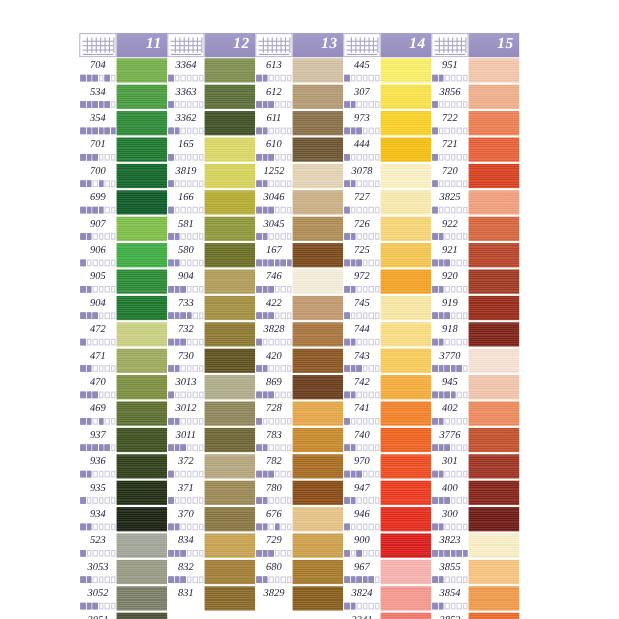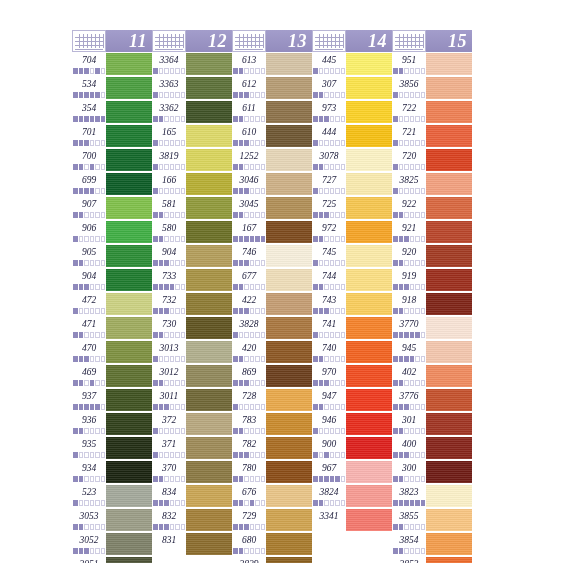--- a/index.html
+++ b/index.html
@@ -50,21 +50,21 @@
     position:absolute;
     background:#a9a5c9;
   }
   .hdr-band{
     flex:1;
     background:#9b95c4;
     background:linear-gradient(180deg,#a39dcb 0%, #938cbd 100%);
     color:#ffffff;
     font-style:italic;
     font-weight:bold;
-    font-size:18px;
+    font-size:14px;
     line-height:22px;
     text-align:right;
     padding-right:5px;
     box-sizing:border-box;
     letter-spacing:0.5px;
     font-family:"Liberation Serif", serif;
   }
   
   .rows{display:flex;flex-direction:column;}
   .row{
@@ -1000,36 +1000,20 @@
                 <i></i>
                 <i></i>
               </div>
             </div>
             <div class="swatch-cell">
               <div class="swatch" style="background: rgb(246, 238, 219);"></div>
             </div>
           </div>
           <div class="row">
             <div class="label-cell">
-              <div class="code">677</div>
-              <div class="symbol">
-                <i class="on"></i>
-                <i class="on"></i>
-                <i></i>
-                <i></i>
-                <i></i>
-                <i></i>
-              </div>
-            </div>
-            <div class="swatch-cell">
-              <div class="swatch" style="background: rgb(238, 221, 184);"></div>
-            </div>
-          </div>
-          <div class="row">
-            <div class="label-cell">
               <div class="code">422</div>
               <div class="symbol">
                 <i class="on"></i>
                 <i class="on"></i>
                 <i class="on"></i>
                 <i></i>
                 <i></i>
                 <i></i>
               </div>
             </div>
@@ -1316,20 +1300,36 @@
                 <i></i>
                 <i></i>
               </div>
             </div>
             <div class="swatch-cell">
               <div class="swatch" style="background: rgb(249, 234, 174);"></div>
             </div>
           </div>
           <div class="row">
             <div class="label-cell">
+              <div class="code">726</div>
+              <div class="symbol">
+                <i class="on"></i>
+                <i class="on"></i>
+                <i></i>
+                <i></i>
+                <i></i>
+                <i></i>
+              </div>
+            </div>
+            <div class="swatch-cell">
+              <div class="swatch" style="background: rgb(248, 215, 119);"></div>
+            </div>
+          </div>
+          <div class="row">
+            <div class="label-cell">
               <div class="code">725</div>
               <div class="symbol">
                 <i class="on"></i>
                 <i class="on"></i>
                 <i class="on"></i>
                 <i></i>
                 <i></i>
                 <i></i>
               </div>
             </div>
@@ -1392,20 +1392,36 @@
                 <i class="on"></i>
                 <i class="on"></i>
                 <i class="on"></i>
                 <i></i>
                 <i></i>
                 <i></i>
               </div>
             </div>
             <div class="swatch-cell">
               <div class="swatch" style="background: rgb(249, 205, 92);"></div>
+            </div>
+          </div>
+          <div class="row">
+            <div class="label-cell">
+              <div class="code">742</div>
+              <div class="symbol">
+                <i class="on"></i>
+                <i class="on"></i>
+                <i></i>
+                <i></i>
+                <i></i>
+                <i></i>
+              </div>
+            </div>
+            <div class="swatch-cell">
+              <div class="swatch" style="background: rgb(247, 173, 61);"></div>
             </div>
           </div>
           <div class="row">
             <div class="label-cell">
               <div class="code">741</div>
               <div class="symbol">
                 <i class="on"></i>
                 <i></i>
                 <i></i>
                 <i></i>

